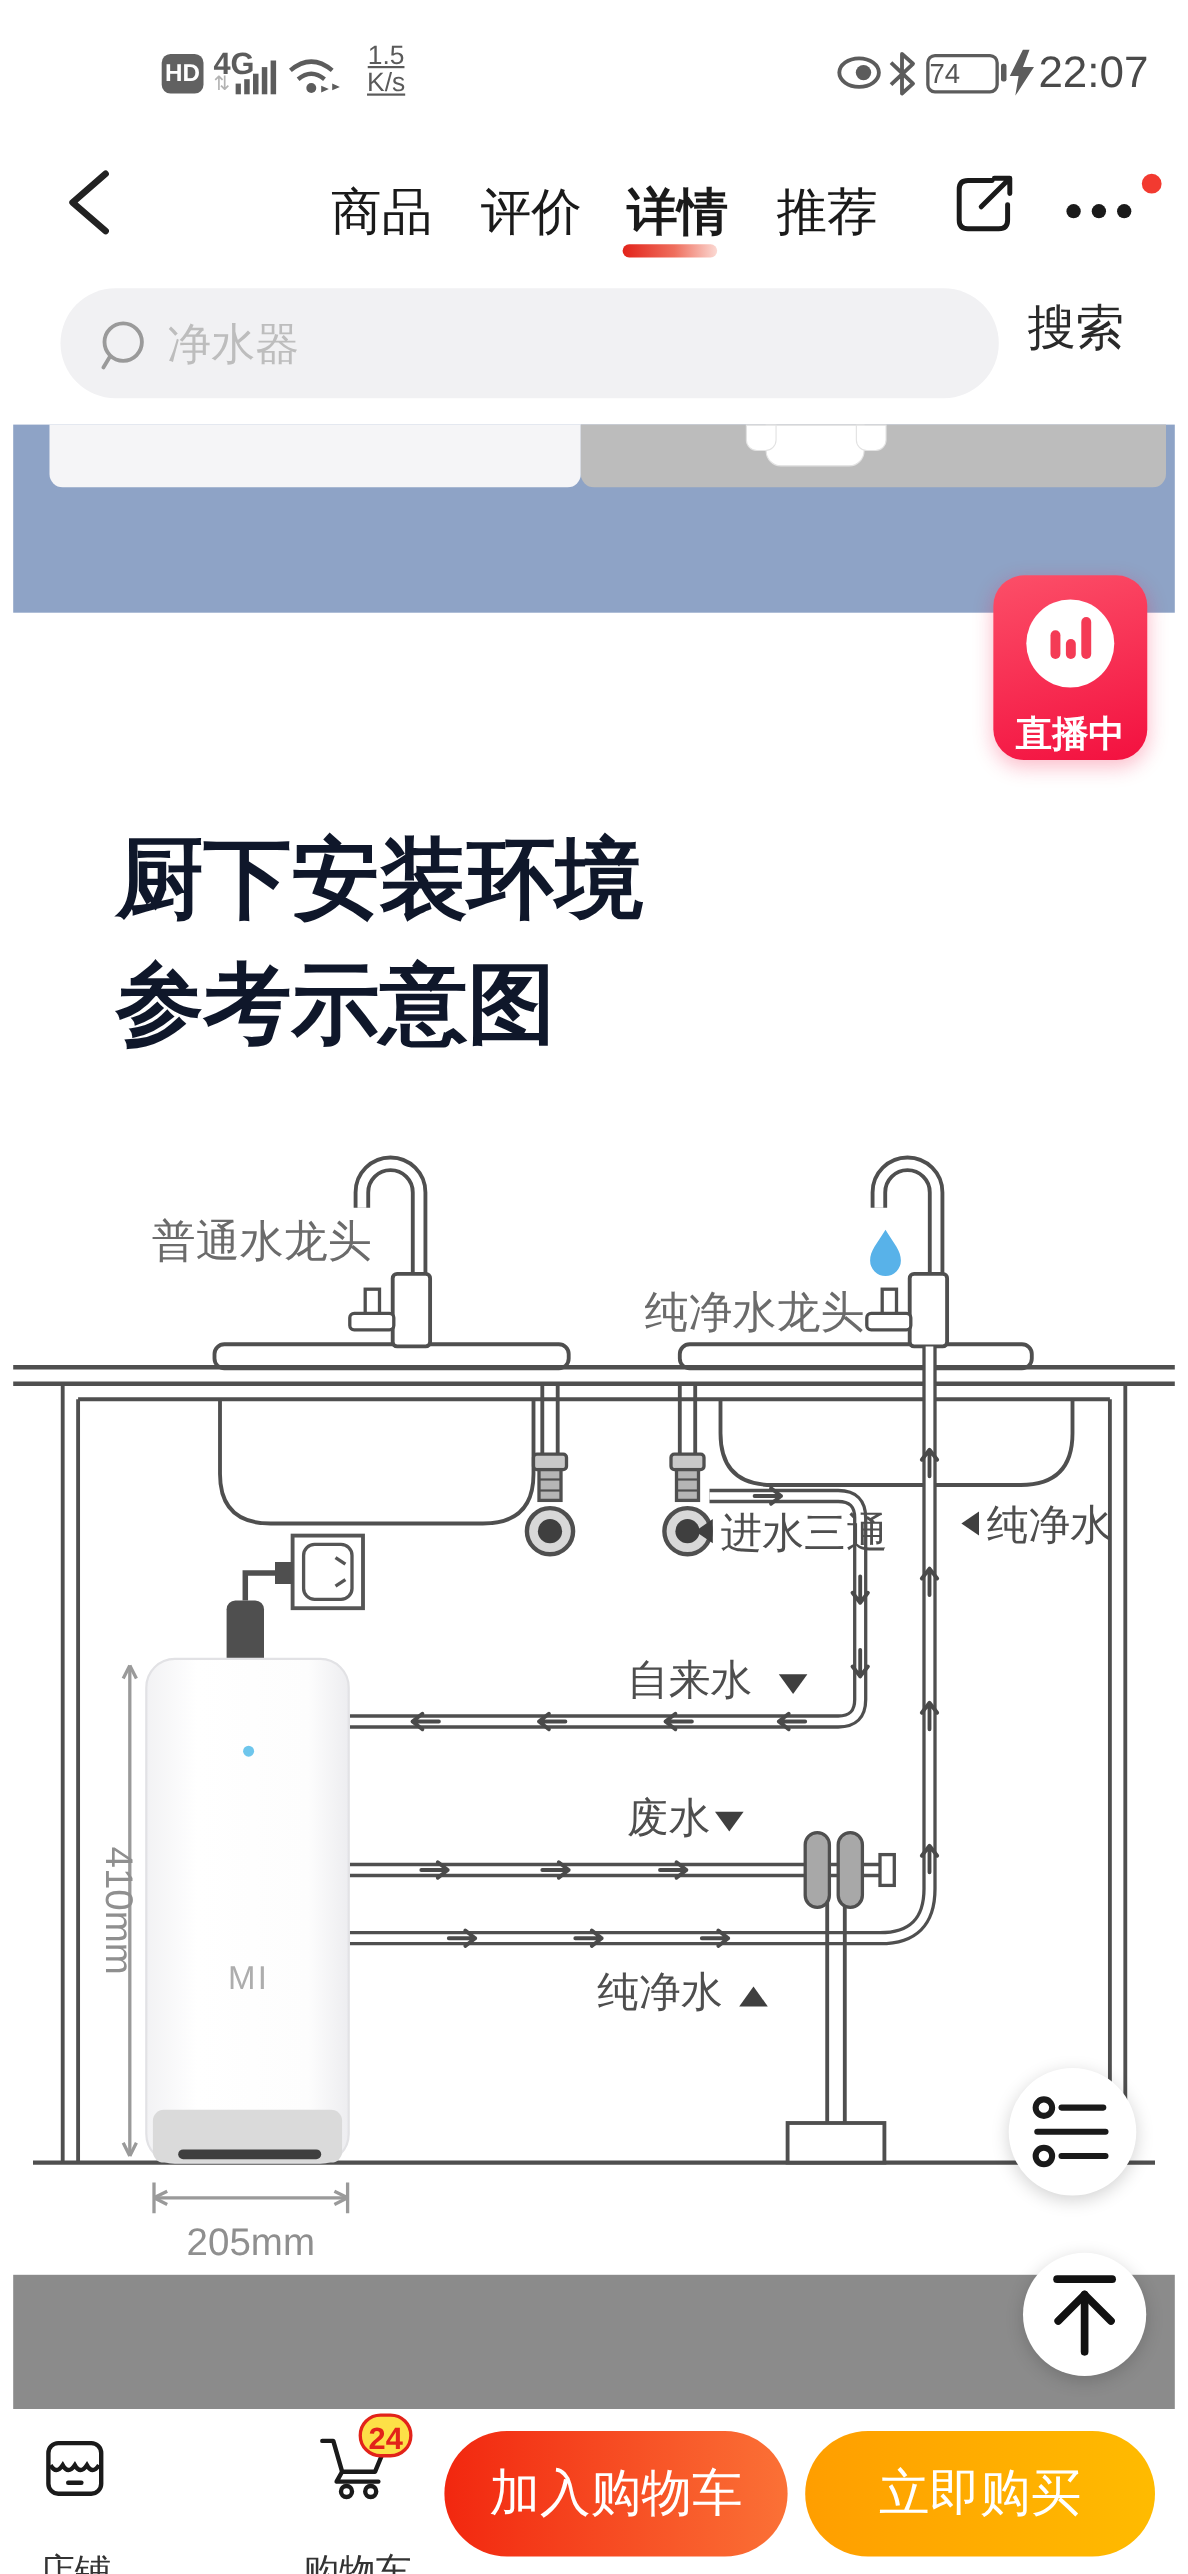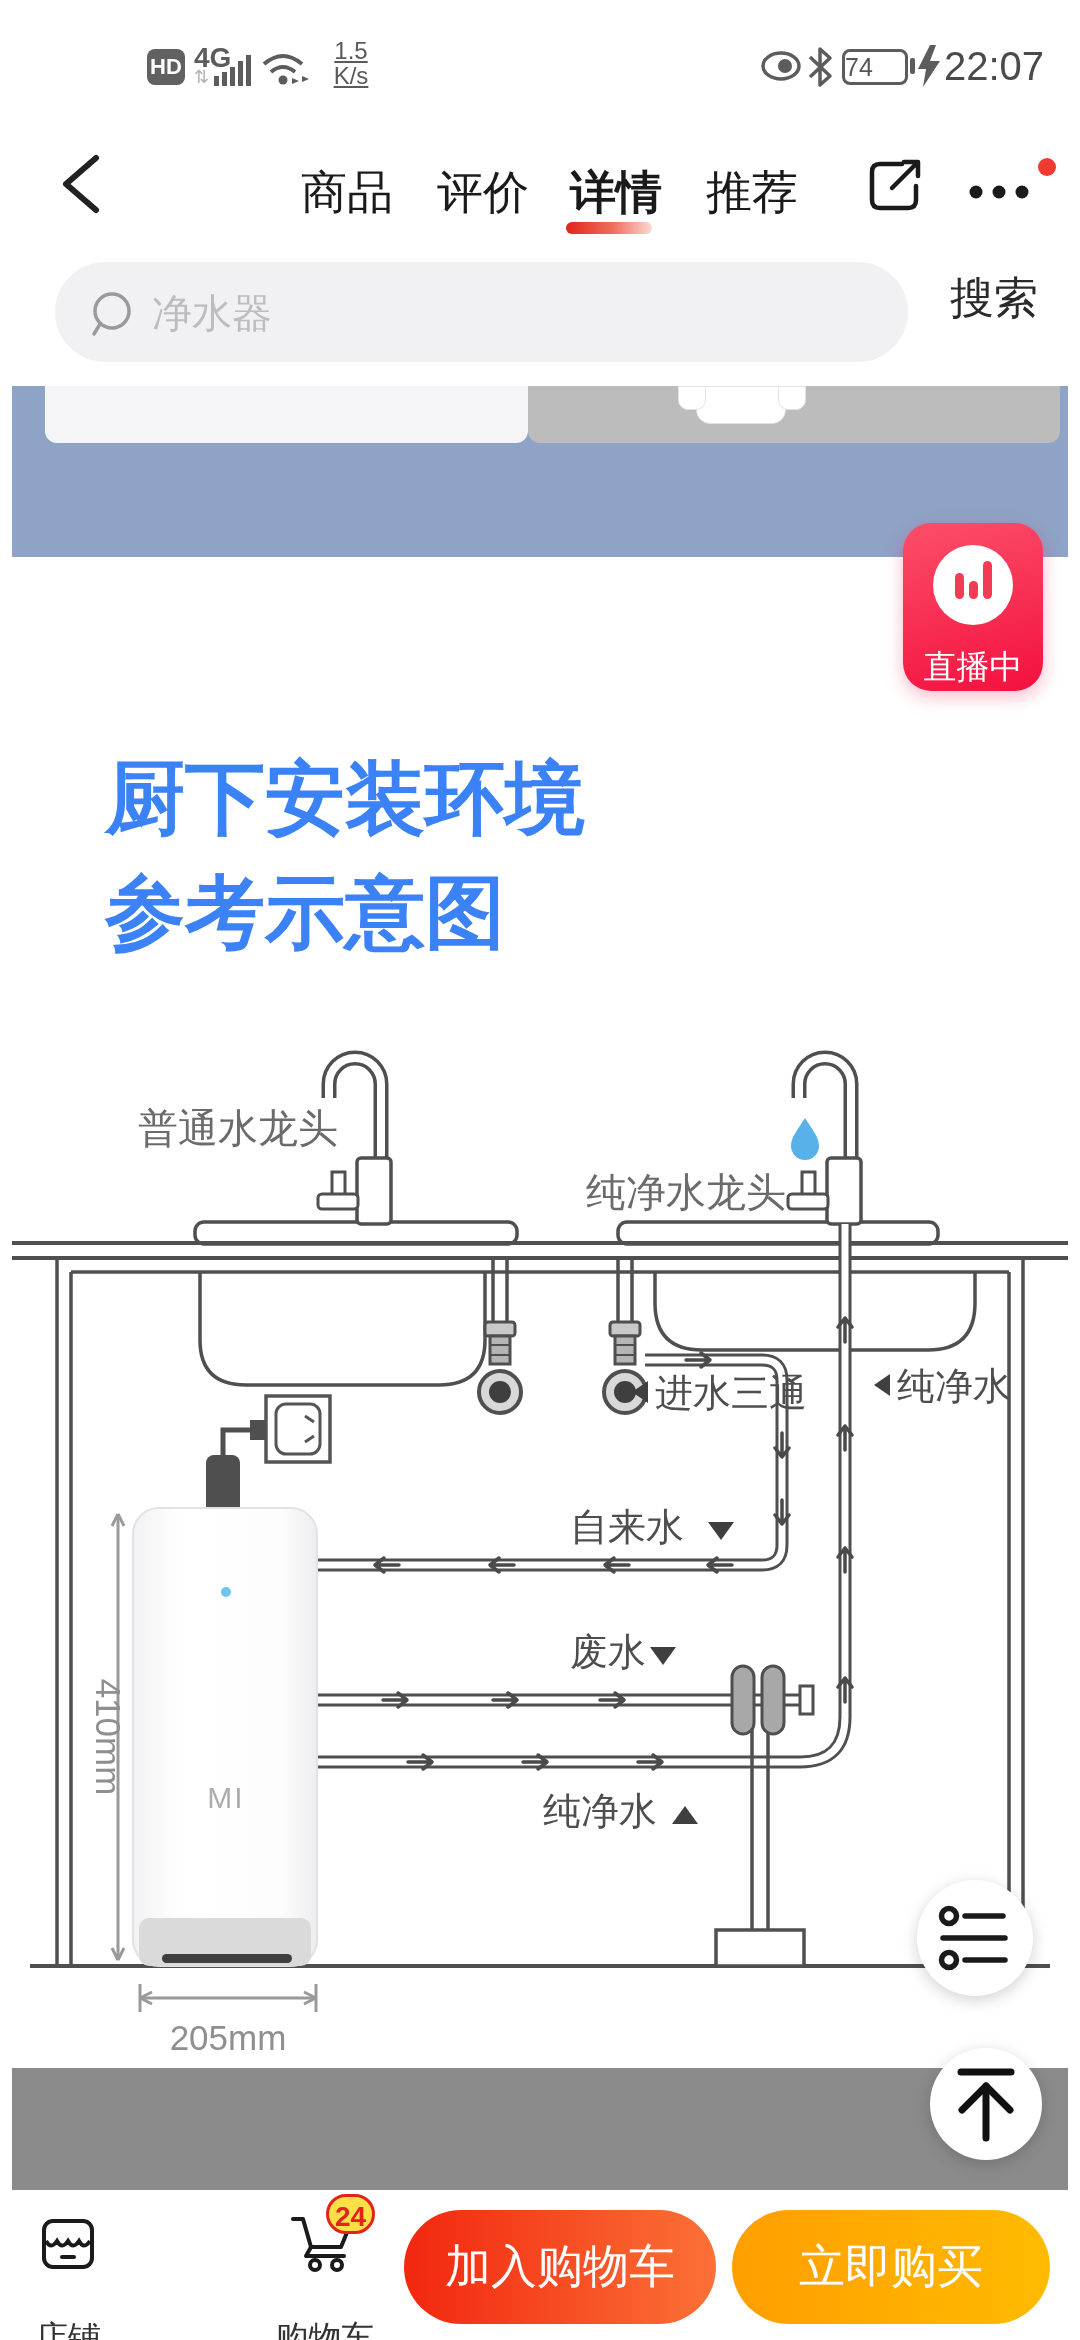--- a/index.html
+++ b/index.html
@@ -23,34 +23,34 @@
   .tab.active{font-weight:bold;}
   .tab-underline{left:566px;top:134px;width:86px;height:12px;border-radius:6px;
      background:linear-gradient(90deg,#e2231a 0%,#ef6f5e 55%,#fbd9d3 100%);}
   .more-dot{left:1038px;top:70px;width:18px;height:18px;border-radius:50%;background:#f23a30;}
   
   #search-row{left:0;top:240px;width:1080px;height:146px;background:#fff;}
   .search-pill{left:55px;top:22px;width:853px;height:100px;border-radius:50px;background:#f1f1f3;}
   .search-input{left:150px;top:30px;width:640px;height:84px;border:0;background:transparent;outline:none;
       font-size:40px;color:#555;font-family:inherit;}
   .search-input::placeholder{color:#bdbdbd;}
-  .search-btn{left:928px;top:28px;font-size:44px;color:#2a2a2a;background:none;border:0;font-family:inherit;margin-left:16px;}
+  .search-btn{left:928px;top:28px;font-size:44px;color:#2a2a2a;background:none;border:0;font-family:inherit;}
   
   #band{left:12px;top:386px;width:1056px;height:171px;background:#8ea3c6;}
   .panel-left{left:33px;top:0;width:483px;height:57px;background:#f5f5f7;border-radius:0 0 12px 12px;}
   .panel-right{left:516px;top:0;width:532px;height:57px;background:#bcbcbc;border-radius:0 0 12px 12px;}
   .blob{position:absolute;background:#fff;border:1px solid #e2e2e2;}
   
   #live-badge{left:903px;top:523px;width:140px;height:168px;border-radius:28px;
       background:linear-gradient(165deg,#fc4f68 0%,#f3103f 100%);box-shadow:0 6px 18px rgba(243,16,63,.28);}
   .live-circle{left:30px;top:22px;width:80px;height:80px;border-radius:50%;background:#fff;}
   .live-bar{position:absolute;width:9px;border-radius:5px;background:#f43b55;}
-  .live-label{left:0;top:122px;width:140px;text-align:center;color:#fff;font-size:33px;}
-  
-  #title{left:105px;top:742px;font-size:80px;font-weight:bold;color:#3b82f6;line-height:114px;}
+  .live-label{left:0;top:122px;width:140px;text-align:center;color:#fff;font-size:33px;font-weight:bold;}
+  
+  #title{left:105px;top:742px;font-size:80px;font-weight:bold;color:#0f172a;line-height:114px;}
   
   #gray-band{left:12px;top:2068px;width:1056px;height:122px;background:#8b8b8b;}
   #bottom-bar{left:0;top:2190px;width:1080px;height:150px;background:#fff;}
   .bb-label{position:absolute;top:108px;font-size:33px;color:#333;width:120px;text-align:center;}
   .cart-badge{left:326px;top:4px;min-width:44px;height:40px;border:3px solid #e2231a;border-radius:22px;
       background:#fde047;color:#e2231a;font-size:28px;font-weight:bold;text-align:center;line-height:40px;padding:0 6px;box-sizing:border-box;}
   .btn{position:absolute;top:20px;height:114px;border:0;border-radius:57px;color:#fff;
        font-size:46px;font-weight:normal;font-family:inherit;}
   .btn-cart{left:404px;width:312px;background:linear-gradient(90deg,#f2270f 0%,#fb7136 100%);}
   .btn-buy{left:732px;width:318px;background:linear-gradient(90deg,#ff9e00 0%,#ffbb00 100%);}

